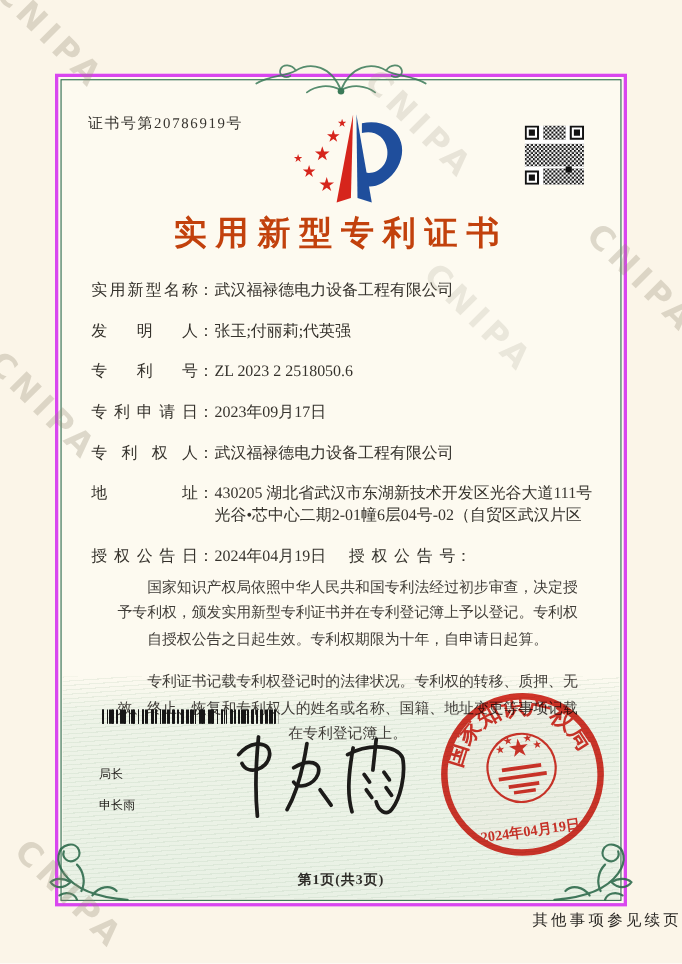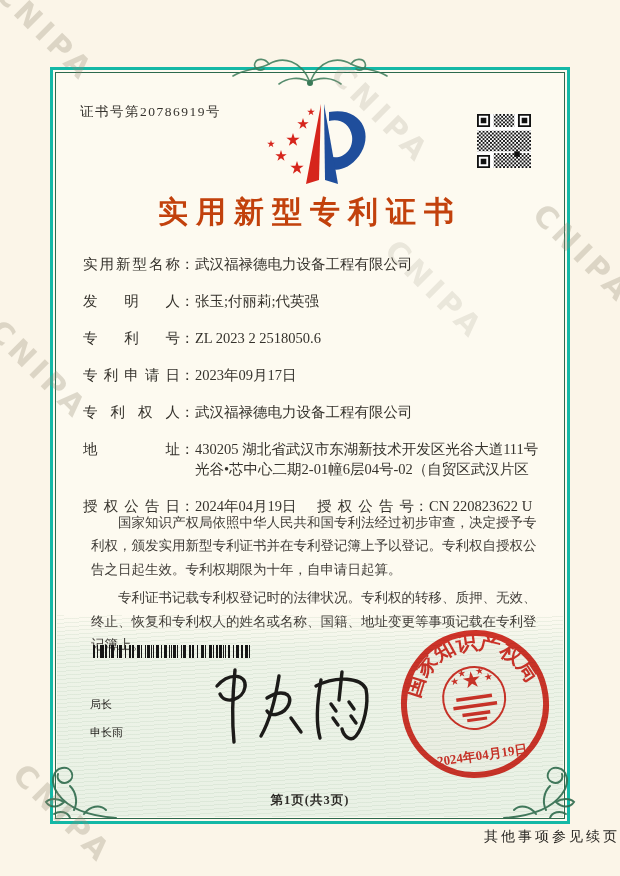--- a/index.html
+++ b/index.html
@@ -18,21 +18,21 @@
   }
   .wm1{left:-18px; top:14px;}
   .wm2{left:318px; top:96px; color:rgba(160,152,130,.22);}
   .wm3{left:520px; top:236px;}
   .wm4{left:-24px; top:352px;}
   .wm5{left:372px; top:272px; color:rgba(150,145,125,.18);}
   .wm6{left:0px;  top:796px;}
   
   .cert{
     position:absolute; left:50px; top:67px; width:514px; height:751px;
-    background:#fdfaf0; border:3px solid #14b8a6; z-index:2;
+    background:#fdfaf0; border:3px solid #d946ef; z-index:2;
   }
   .cert::before{
     content:""; position:absolute; inset:2px; border:1px solid #2c6a4d; pointer-events:none;
   }
   .band{
     position:absolute; left:4px; right:4px; bottom:4px; height:202px;
     background:
       repeating-linear-gradient(176deg, rgba(106,150,110,.10) 0 1px, rgba(0,0,0,0) 1px 4px),
       linear-gradient(180deg, rgba(235,242,230,0) 0, rgba(235,242,230,.85) 36px, #e9f1e5 100%);
   }
@@ -51,21 +51,21 @@
   .row{ display:flex; margin-bottom:17px; line-height:20px;}
   .lbl{ flex:0 0 97px; text-align:justify; text-align-last:justify; }
   .colon{ flex:0 0 15px; }
   .val{ flex:1; white-space:pre-line; }
   .val-fixed{ flex:0 0 122px; }
   
   .paras{
     position:absolute; left:33px; top:436px; width:460px;
     font-size:13.5px; line-height:1.74; color:#403d38;
   }
-  .paras p{ margin:5px; text-indent:2em; }
+  .paras p{ margin:16px; text-indent:2em;text-align:center; }
   
   .barcode{
     position:absolute; left:40px; top:575px; width:160px; height:13px;
     background-image:
       repeating-linear-gradient(90deg,#161616 0 1.5px, rgba(0,0,0,0) 1.5px 4px),
       repeating-linear-gradient(90deg,#161616 0 1px, rgba(0,0,0,0) 1px 6.5px),
       repeating-linear-gradient(90deg,#161616 0 2px, rgba(0,0,0,0) 2px 9px);
   }
   .signer{ position:absolute; left:37px; top:620px; font-size:11px; color:#23211d; line-height:28px;}
   .signature{ position:absolute; left:150px; top:586px; width:175px; height:98px; }
@@ -198,21 +198,20 @@
         <span class="colon">：</span>
         <span class="val">430205 湖北省武汉市东湖新技术开发区光谷大道111号
 光谷•芯中心二期2-01幢6层04号-02（自贸区武汉片区</span>
       </div>
       <div class="row">
         <span class="lbl">授权公告日</span>
         <span class="colon">：</span>
         <span class="val val-fixed">2024年04月19日</span>
         <span class="lbl">授权公告号</span>
         <span class="colon">：</span>
-        <span class="val">CN 220823622 U</span>
       </div>
     </div>
 
     <div class="paras">
       <p>国家知识产权局依照中华人民共和国专利法经过初步审查，决定授予专利权，颁发实用新型专利证书并在专利登记簿上予以登记。专利权自授权公告之日起生效。专利权期限为十年，自申请日起算。</p>
       <p>专利证书记载专利权登记时的法律状况。专利权的转移、质押、无效、终止、恢复和专利权人的姓名或名称、国籍、地址变更等事项记载在专利登记簿上。</p>
     </div>
 
     <div class="barcode"></div>
 

